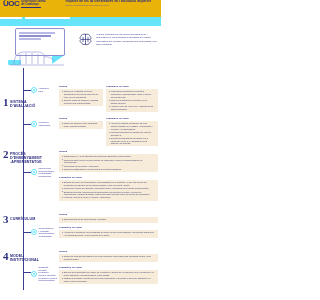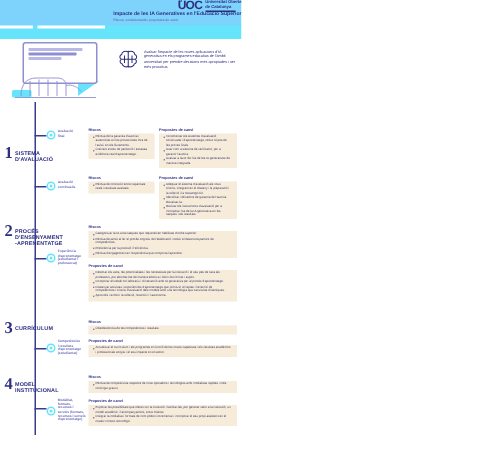--- a/index.html
+++ b/index.html
@@ -1,20 +1,20 @@
 <!DOCTYPE html>
 <html><head>
 <meta charset="utf-8">
 <style>
   html,body{margin:0;padding:0;background:#ffffff;}
   body{width:161px;height:300px;overflow:hidden;font-family:"Liberation Sans",sans-serif;}
   .page{position:relative;width:161px;height:300px;background:#ffffff;}
 
   
-  .header{position:relative;height:18px;background:#7dd3fc;display:flex;align-items:flex-end;flex-direction:column;}
+  .header{position:relative;height:18px;background:#eab308;display:flex;align-items:flex-start;}
   .logo{display:flex;align-items:center;padding-left:3px;gap:2px;}
   .logo-mark{font-size:8px;font-weight:bold;color:#2c2e80;letter-spacing:-0.5px;line-height:1;position:relative;}
   .logo-mark sup{font-size:3px;position:absolute;top:-1px;left:1px;color:#2c2e80;}
   .logo-text{font-size:2.8px;line-height:1.15;color:#2c2e80;font-weight:bold;}
   .logo-rule{width:20px;height:1px;background:#2c2e80;margin-top:1px;}
   .title-wrap{margin-left:20px;text-align:left;}
   .title{font-size:3.4px;font-weight:bold;color:#2c2e80;line-height:1.1;}
   .subtitle{font-size:2.3px;color:#5a5ca8;line-height:1.1;margin-top:0.7px;}
 
   

